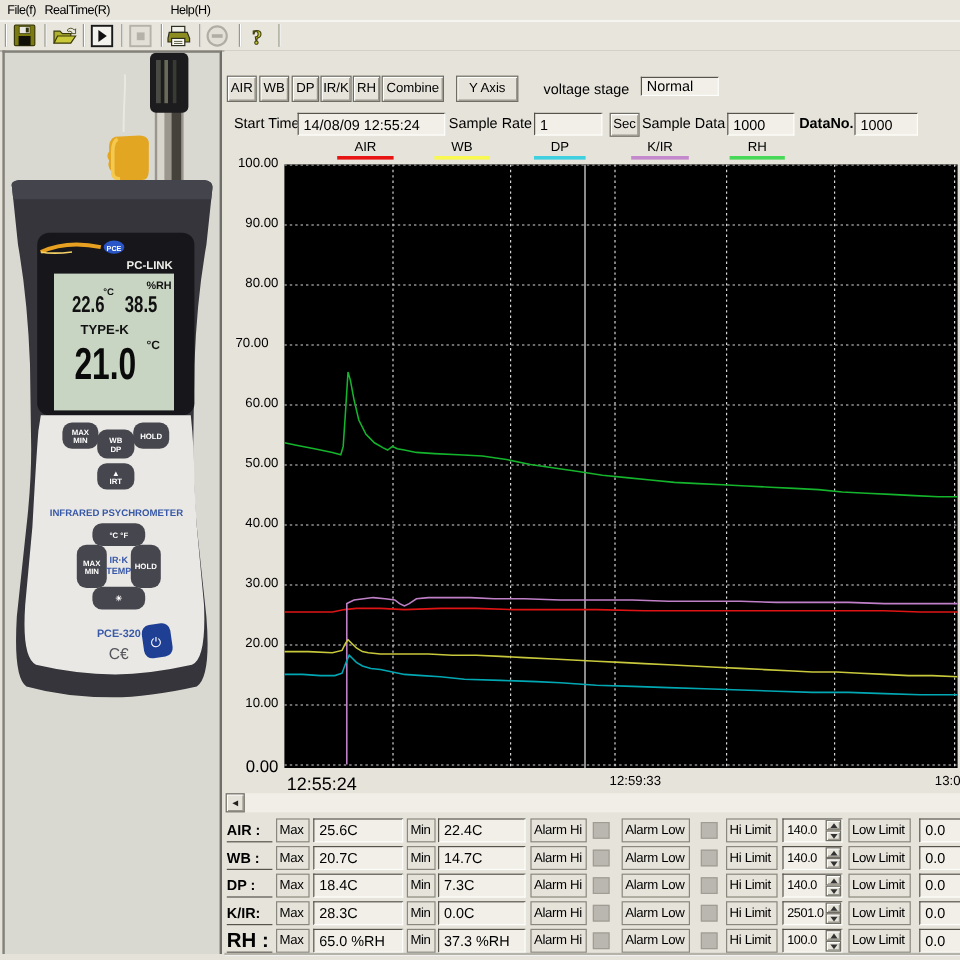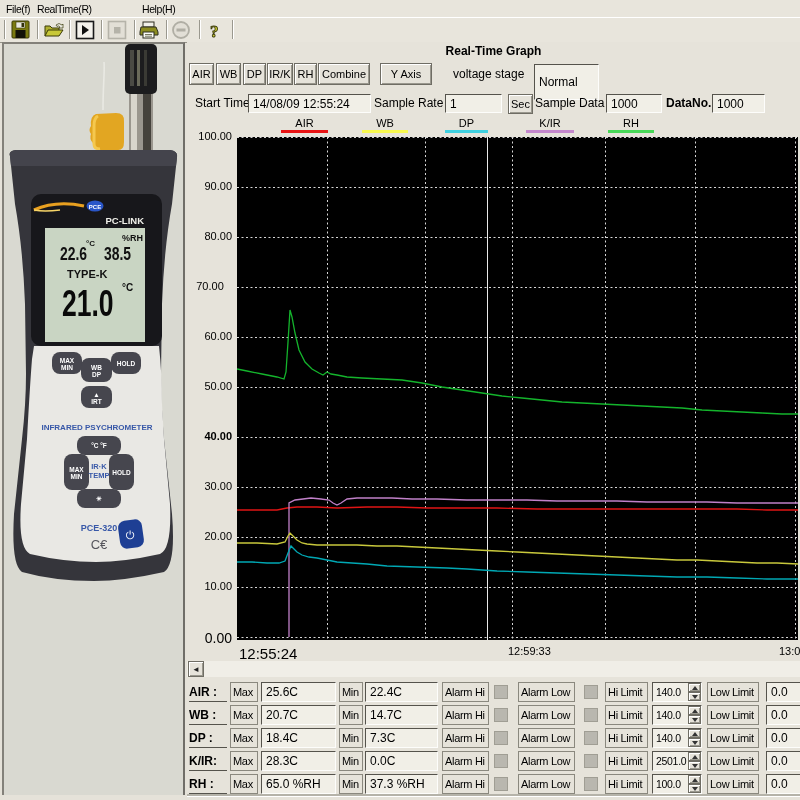--- a/index.html
+++ b/index.html
@@ -134,30 +134,29 @@
       <text x="95.0" y="457.0" font-size="6.5" fill="#fff" text-anchor="middle" font-weight="bold" font-family="Liberation Sans,sans-serif">☀</text>
       <text x="95" y="425" font-size="7.5" fill="#3858a8" text-anchor="middle" font-weight="bold" font-family="Liberation Sans,sans-serif">IR·K</text>
       <text x="95" y="434" font-size="7.5" fill="#3858a8" text-anchor="middle" font-weight="bold" font-family="Liberation Sans,sans-serif">TEMP</text>
       <text x="95" y="487" font-size="9" fill="#3858a8" text-anchor="middle" font-weight="bold" font-family="Liberation Sans,sans-serif">PCE-320</text>
       <text x="95" y="505" font-size="13" fill="#55555c" text-anchor="middle" font-family="Liberation Sans,sans-serif">C€</text>
       <rect x="115" y="476" width="24" height="28" rx="7" fill="#1e3f94" transform="rotate(-8 127 490)"></rect>
       <text x="126" y="495" font-size="11" fill="#fff" text-anchor="middle" font-family="Liberation Sans,sans-serif">⏻</text>
     </svg>
 </div>
 <div class="abs" style="left:187px;top:42px;width:613px;height:758px;background:#e6e3da;">
-<div class="abs" style="left:0;top:2px;width:613px;text-align:center;font-size:12px;font-weight:bold;">Real-Time Graph</div>
 <div class="btn abs" style="left:2px;top:21px;width:25px;height:22px;">AIR</div>
 <div class="btn abs" style="left:29px;top:21px;width:25px;height:22px;">WB</div>
 <div class="btn abs" style="left:56px;top:21px;width:23px;height:22px;">DP</div>
 <div class="btn abs" style="left:80px;top:21px;width:26px;height:22px;">IR/K</div>
 <div class="btn abs" style="left:107px;top:21px;width:23px;height:22px;">RH</div>
 <div class="btn abs" style="left:131px;top:21px;width:52px;height:22px;">Combine</div>
 <div class="btn abs" style="left:193px;top:21px;width:52px;height:22px;">Y Axis</div>
 <div class="lbl abs" style="left:266px;top:21px;height:22px;">voltage stage</div>
-<div class="fld abs" style="left:347px;top:22px;width:65px;height:36px;">Normal</div>
+<div class="fld abs" style="left:347px;top:22px;width:65px;height:16px;">Normal</div>
 <div class="lbl abs" style="left:8px;top:52px;height:18px;">Start Time</div>
 <div class="fld abs" style="left:61px;top:52px;width:123px;height:19px;">14/08/09 12:55:24</div>
 <div class="lbl abs" style="left:187px;top:52px;height:18px;">Sample Rate</div>
 <div class="fld abs" style="left:258px;top:52px;width:57px;height:19px;">1</div>
 <div class="btn abs" style="left:321px;top:52px;width:25px;height:20px;">Sec</div>
 <div class="lbl abs" style="left:348px;top:52px;height:18px;">Sample Data</div>
 <div class="fld abs" style="left:419px;top:52px;width:56px;height:19px;">1000</div>
 <div class="lbl abs" style="left:479px;top:52px;height:18px;font-weight:bold;">DataNo.</div>
 <div class="fld abs" style="left:525px;top:52px;width:53px;height:19px;">1000</div>
 <div class="abs" style="left:77.5px;top:75px;width:80px;text-align:center;font-size:11px;">AIR</div>
@@ -169,21 +168,21 @@
 <div class="abs" style="left:323.0px;top:75px;width:80px;text-align:center;font-size:11px;">K/IR</div>
 <div class="abs" style="left:339px;top:88px;width:48px;height:3px;background:#c488cc;"></div>
 <div class="abs" style="left:404.0px;top:75px;width:80px;text-align:center;font-size:11px;">RH</div>
 <div class="abs" style="left:421px;top:88px;width:46px;height:3px;background:#48d858;"></div>
 <div class="abs" style="left:1px;top:88px;width:44px;text-align:right;font-size:11px;">100.00</div>
 <div class="abs" style="left:1px;top:138px;width:44px;text-align:right;font-size:11px;">90.00</div>
 <div class="abs" style="left:1px;top:188px;width:44px;text-align:right;font-size:11px;">80.00</div>
 <div class="abs" style="left:1px;top:238px;width:44px;text-align:center;font-size:11px;">70.00</div>
 <div class="abs" style="left:1px;top:288px;width:44px;text-align:right;font-size:11px;">60.00</div>
 <div class="abs" style="left:1px;top:338px;width:44px;text-align:right;font-size:11px;">50.00</div>
-<div class="abs" style="left:1px;top:388px;width:44px;text-align:right;font-size:11px;font-weight:bold;">40.00</div>
+<div class="abs" style="left:1px;top:388px;width:44px;text-align:right;font-size:11px;">40.00</div>
 <div class="abs" style="left:1px;top:438px;width:44px;text-align:right;font-size:11px;">30.00</div>
 <div class="abs" style="left:1px;top:488px;width:44px;text-align:right;font-size:11px;">20.00</div>
 <div class="abs" style="left:1px;top:538px;width:44px;text-align:right;font-size:11px;">10.00</div>
 <div class="abs" style="left:1px;top:588px;width:44px;text-align:right;font-size:14px;">0.00</div>
 <div class="abs" style="left:50px;top:95px;width:561px;height:503px;background:#000;"><svg width="561" height="503" viewBox="0 0 561 503">
         <line x1="0" y1="0.5" x2="561" y2="0.5" stroke="#d6d6d6" stroke-width="1" stroke-dasharray="2,2.5"></line>
         <line x1="0" y1="50.5" x2="561" y2="50.5" stroke="#d6d6d6" stroke-width="1" stroke-dasharray="2,2.5"></line>
         <line x1="0" y1="100.5" x2="561" y2="100.5" stroke="#d6d6d6" stroke-width="1" stroke-dasharray="2,2.5"></line>
         <line x1="0" y1="150.5" x2="561" y2="150.5" stroke="#d6d6d6" stroke-width="1" stroke-dasharray="2,2.5"></line>
         <line x1="0" y1="200.5" x2="561" y2="200.5" stroke="#d6d6d6" stroke-width="1" stroke-dasharray="2,2.5"></line>
@@ -288,21 +287,21 @@
 <div class="abs" style="left:501px;top:710px;width:13px;height:18px;">
       <div class="btn abs" style="left:0;top:0;width:13px;height:9px;">
         <span style="display:block;width:0;height:0;border-left:3px solid transparent;border-right:3px solid transparent;border-bottom:4px solid #333;"></span>
       </div>
       <div class="btn abs" style="left:0;top:9px;width:13px;height:9px;">
         <span style="display:block;width:0;height:0;border-left:3px solid transparent;border-right:3px solid transparent;border-top:4px solid #333;"></span>
       </div>
     </div>
 <div class="flat abs" style="left:520px;top:709px;width:52px;height:20px;">Low Limit</div>
 <div class="fld abs" style="left:579px;top:709px;width:40px;height:20px;">0.0</div>
-<div class="abs" style="left:2px;top:732px;width:38px;height:19px;font-weight:bold;font-size:12px;border-bottom:1px solid #55534c;display:flex;align-items:center;">RH :</div>
+<div class="abs" style="left:2px;top:732px;width:38px;height:19px;font-weight:bold;font-size:17px;border-bottom:1px solid #55534c;display:flex;align-items:center;">RH :</div>
 <div class="flat abs" style="left:43px;top:732px;width:28px;height:20px;">Max</div>
 <div class="fld abs" style="left:74px;top:732px;width:75px;height:20px;">65.0 %RH</div>
 <div class="flat abs" style="left:152px;top:732px;width:24px;height:20px;">Min</div>
 <div class="fld abs" style="left:178px;top:732px;width:73px;height:20px;">37.3 %RH</div>
 <div class="flat abs" style="left:255px;top:732px;width:47px;height:20px;">Alarm Hi</div>
 <div class="cb abs" style="left:307px;top:735px;width:14px;height:14px;"></div>
 <div class="flat abs" style="left:331px;top:732px;width:57px;height:20px;">Alarm Low</div>
 <div class="cb abs" style="left:397px;top:735px;width:14px;height:14px;"></div>
 <div class="flat abs" style="left:418px;top:732px;width:43px;height:20px;">Hi Limit</div>
 <div class="fld abs" style="left:465px;top:732px;width:50px;height:20px;font-size:10.5px;padding-left:3px;letter-spacing:-0.3px;">100.0</div>

